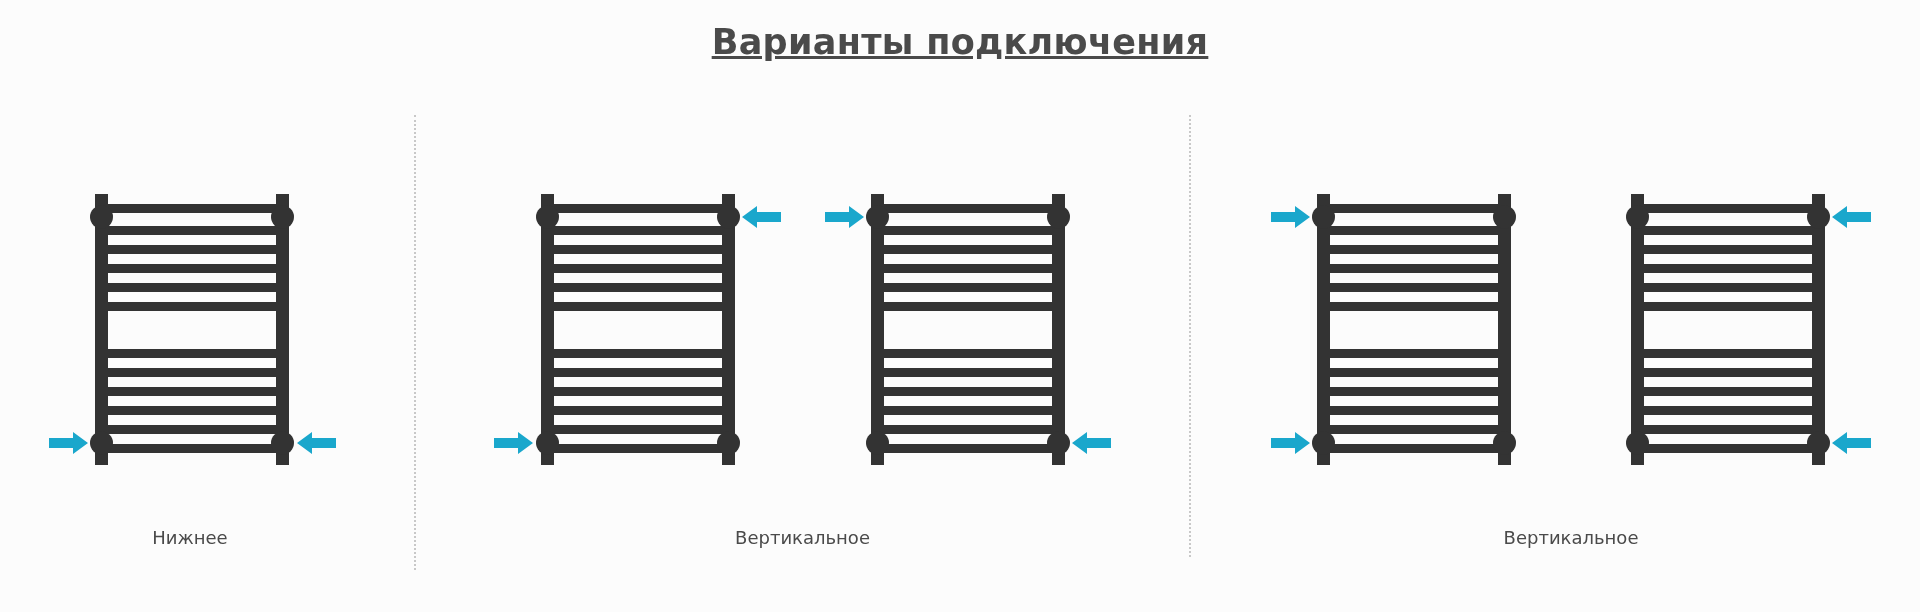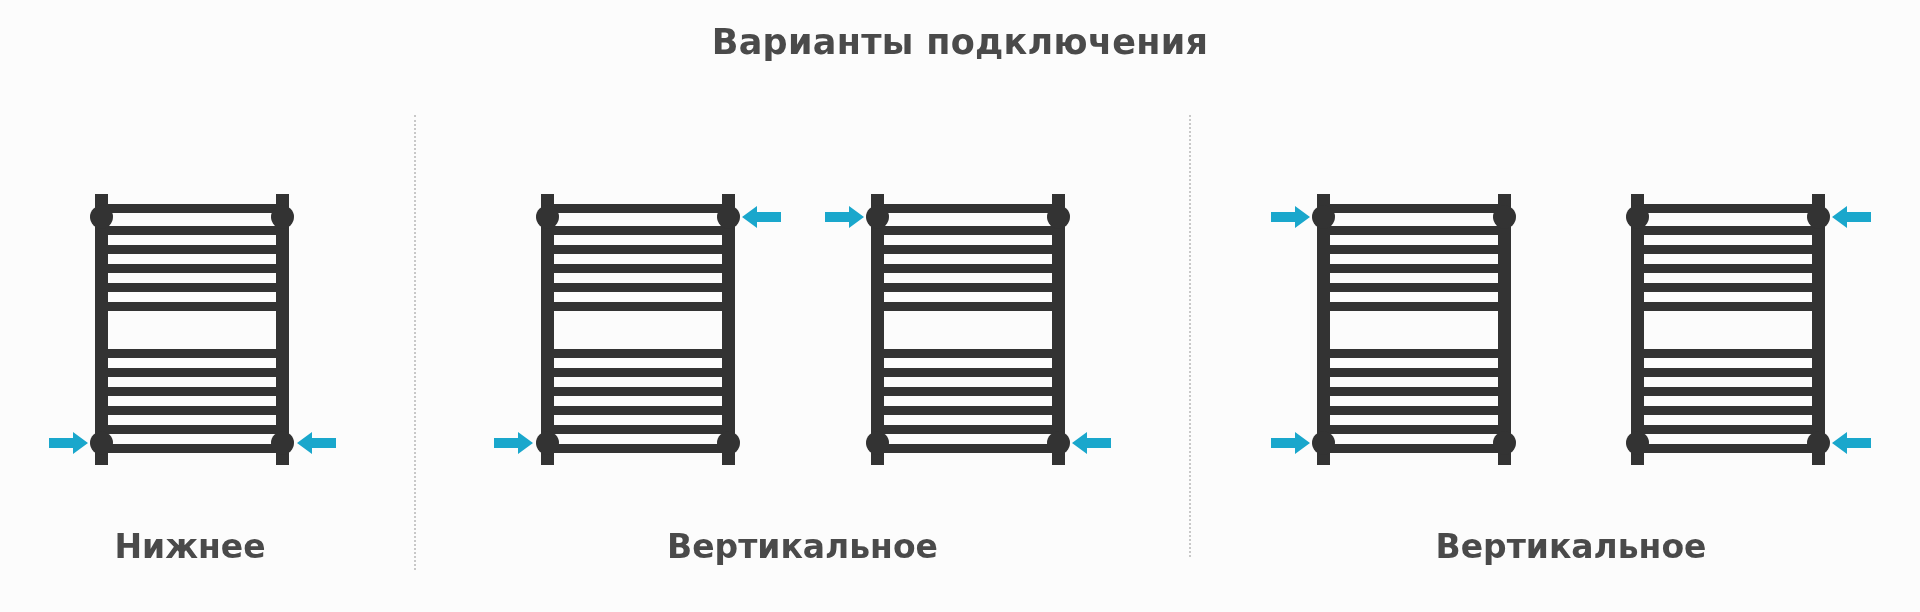--- a/index.html
+++ b/index.html
@@ -2,24 +2,24 @@
 <html><head>
 <meta charset="utf-8">
 <style>
   html, body { margin:0; padding:0; }
   body {
     width:1920px; height:612px; background:#fcfcfc; position:relative; overflow:hidden;
     font-family:"DejaVu Sans","Liberation Sans",sans-serif; color:#4a4a4a;
   }
   .title {
     position:absolute; left:0; top:22px; width:1920px; text-align:center;
-    font-size:35px; font-weight:600; letter-spacing:0.3px; color:#4a4a4a;
+    font-size:35px; font-weight:600; letter-spacing:0.3px; color:#4a4a4a;text-decoration:underline;
   }
   .section-label {
-    position:absolute; top:527px; text-align:center; font-size:33px; font-weight:700; color:#4a4a4a;
+    position:absolute; top:527px; text-align:center; font-size:18px; font-weight:400; color:#4a4a4a;
   }
   .divider {
     position:absolute; top:115px; width:0; border-left:2px dotted #c8c8c8;
   }
   svg.stage { position:absolute; left:0; top:0; }
 </style>
 </head>
 <body>
 
 <div class="title">Варианты подключения</div>

